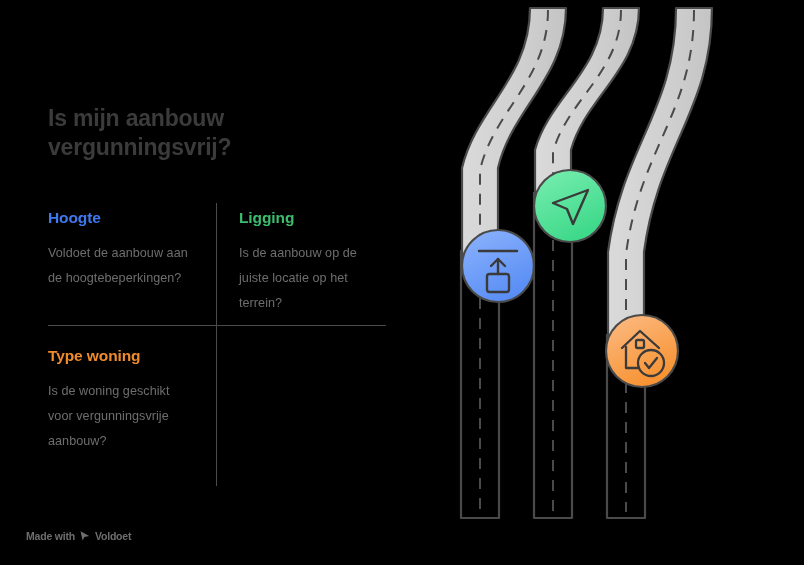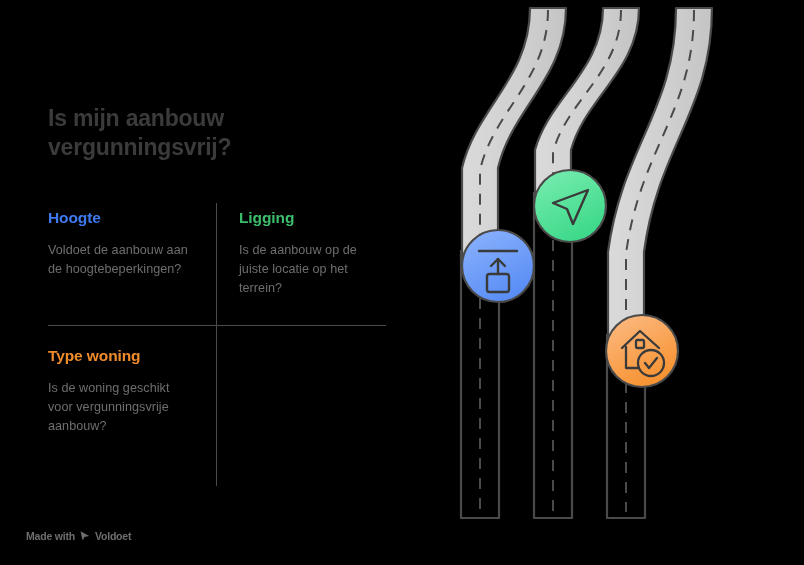--- a/index.html
+++ b/index.html
@@ -72,21 +72,21 @@
   .quad-heading {
     font-size: 15.5px;
     font-weight: bold;
     margin: 0 0 14px 0;
     letter-spacing: -0.1px;
     line-height: 18px;
   }
   .quad-body {
     color: #6e6e6e;
     font-size: 12.6px;
-    line-height: 19px;
+    line-height: 25px;
     margin: 0;
     letter-spacing: 0.05px;
   }
 
   
   #footer-brand {
     position: absolute;
     left: 26px;
     top: 530px;
     display: flex;

